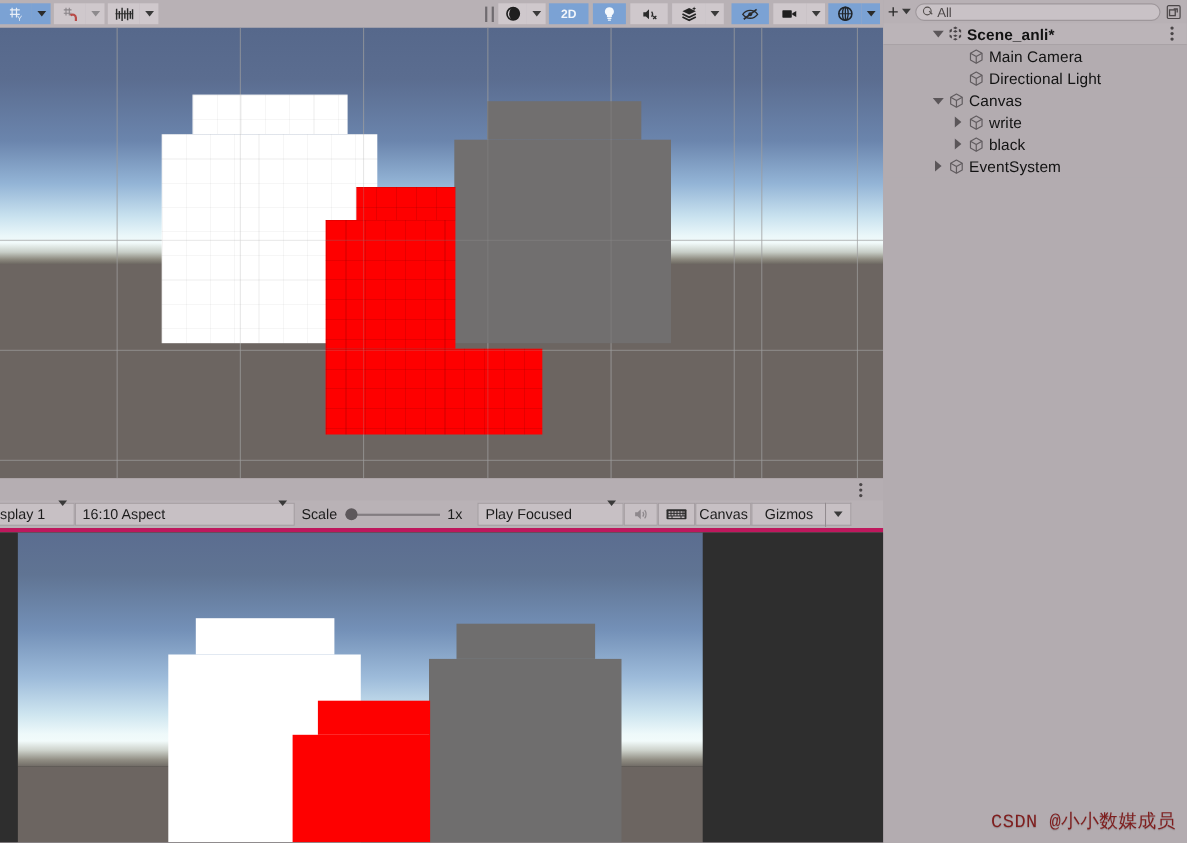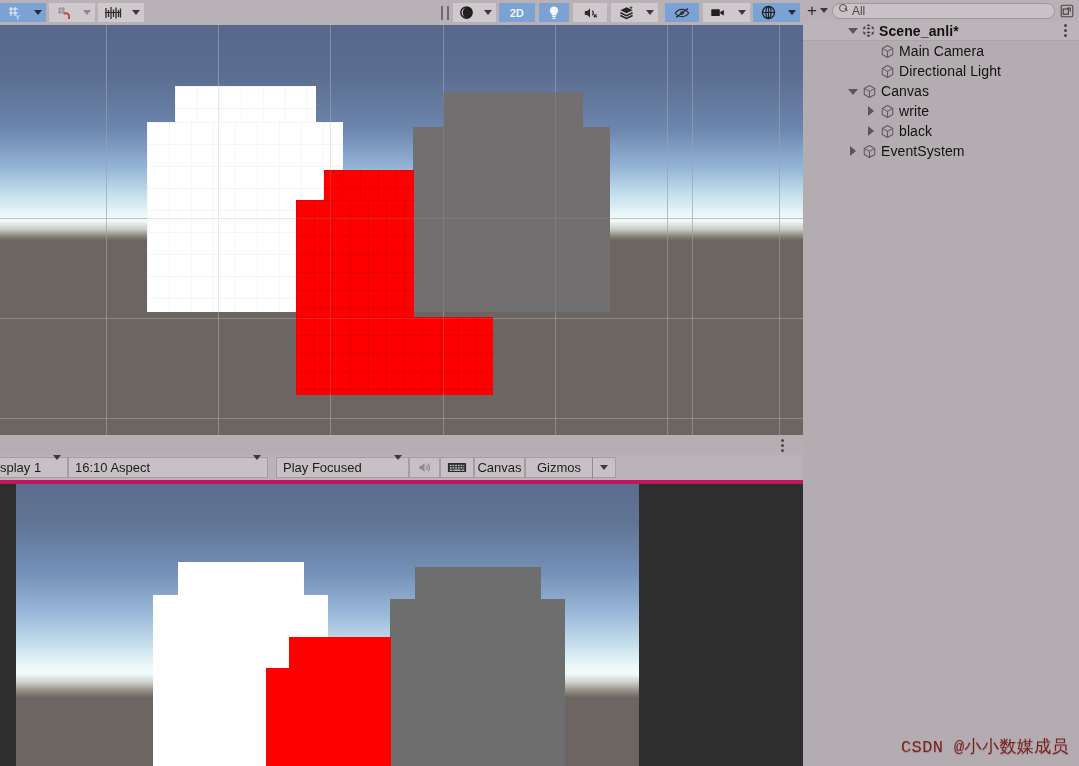--- a/index.html
+++ b/index.html
@@ -108,21 +108,21 @@
   #gv-ground { position:absolute; left:0; top:213px; width:623px; height:69px; background:#6c6561; }
   #gv-right-dark { position:absolute; left:639px; top:0; width:164px; height:282px; background:#2e2e2e; }
 
   
   #hierarchy { position:absolute; left:803px; top:0; width:276px; height:766px; background:#b3acb0; }
   #h-toolbar { height:21px; display:flex; align-items:center; background:#b8b1b5; padding:0 2px; gap:2px; }
   #h-add { display:flex; align-items:center; height:19px; padding:0 2px; cursor:pointer; }
   .plus-glyph { font-size:17px; line-height:14px; color:#2a2a2a; font-weight:400; }
   #h-search {
     flex:1 1 auto; height:16px; background:#c9c2c6; border:1px solid #9e979b; border-radius:8px;
-    display:flex; align-items:flex-start; padding:0 6px; gap:4px; cursor:text;
+    display:flex; align-items:center; padding:0 6px; gap:4px; cursor:text;
   }
   .mag { width:9px; height:9px; position:relative; flex:0 0 auto; }
   .mag::before { content:""; position:absolute; left:0; top:0; width:6px; height:6px; border:1.3px solid #55504f; border-radius:50%; }
   .mag::after { content:""; position:absolute; left:5px; top:5px; width:4px; height:1.3px; background:#55504f; transform:rotate(45deg); }
   #h-search-val { font-size:12px; color:#4d4849; }
   #h-expand { width:20px; height:19px; display:flex; align-items:center; justify-content:center; cursor:pointer; }
 
   #h-scene-row {
     height:20px; display:flex; align-items:center; background:#bbb4b8; gap:3px; padding-right:12px;
     border-bottom:1px solid #a9a2a6;
@@ -360,20 +360,28 @@
       <div class="gt-cell" id="display-dd">
         <span>splay 1</span>
         <span class="cv"><span class="caret-d"></span></span>
       </div>
 
       <div class="gt-cell" id="aspect-dd">
         <span>16:10 Aspect</span>
         <span class="cv"><span class="caret-d"></span></span>
       </div>
 
+      <div id="scale-wrap">
+        <span class="gt-txt">Scale</span>
+        <span id="scale-track">
+          <span id="scale-line"></span>
+          <span id="scale-knob"></span>
+        </span>
+        <span class="gt-txt">1x</span>
+      </div>
 
       <div class="gt-cell" style="width:133px;margin-left:8px">
         <span>Play Focused</span>
         <span class="cv"><span class="caret-d"></span></span>
       </div>
 
       <div class="gt-cell" style="width:31px;justify-content:center;padding:0">
         <svg width="17" height="13" viewBox="0 0 18 14">
           <path d="M3.5 5h2.5L9 2.2v9.6L6 9H3.5z" fill="#8e888c"></path>
           <path d="M11 4.6c1.1 1.4 1.1 3.4 0 4.8" stroke="#8e888c" stroke-width="1.2" fill="none"></path>

